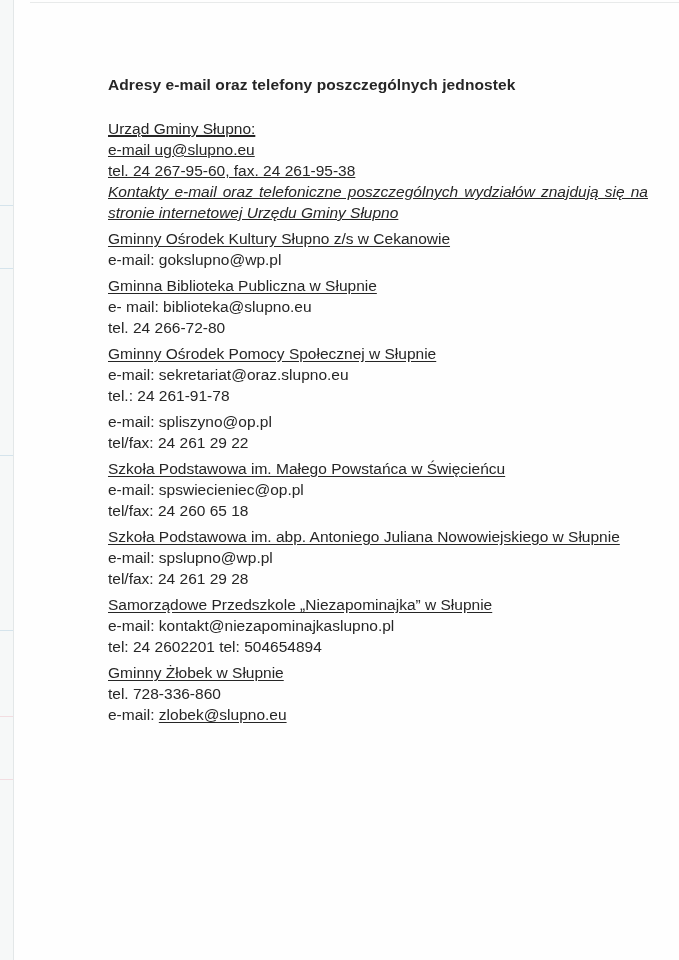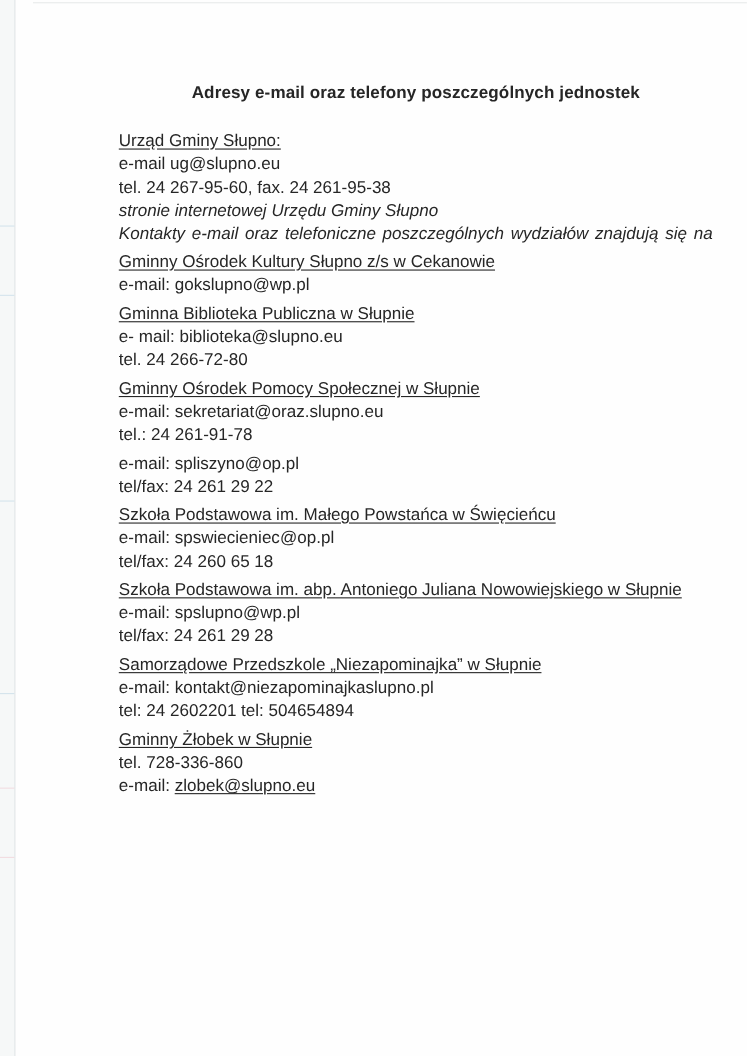--- a/index.html
+++ b/index.html
@@ -26,27 +26,27 @@
     position: absolute; left: 30px; right: 0; top: 2px; height: 1px;
     background: #e8eaea;
   }
 
   .content {
     position: absolute; left: 108px; top: 74px; width: 540px;
     font-size: 15.5px; line-height: 21px;
   }
   .title {
     font-weight: bold;
-    text-align: center;
+    text-align: left;
     margin: 0 0 23px 0;
     font-size: 15.5px;
     letter-spacing: .1px;
   }
   .block { margin-top: 5px; }
-  .block:first-child { margin-top: 0; }
+  .block:first-child { margin-top: 0; text-decoration: underline; }
   .heading {
     text-decoration: underline;
     text-underline-offset: 2px;
   }
   .line { white-space: pre-wrap; }
   .u { text-decoration: underline; text-underline-offset: 2px; }
   .note {
     font-style: italic;
   }
   .note.just { text-align: justify; text-align-last: justify; }
@@ -66,22 +66,22 @@
   <div class="top-edge"></div>
 
   <main class="content">
     <h1 class="title">Adresy e-mail oraz telefony poszczególnych jednostek</h1>
     <div id="sections">
   <section class="block">
     <div class="heading">Urząd Gminy Słupno:</div>
     <div class="lines">
             <div class="line">e-mail ug@slupno.eu</div>
             <div class="line">tel. 24 267-95-60, fax. 24 261-95-38</div>
+            <div class="note just">Kontakty e-mail oraz telefoniczne poszczególnych wydziałów znajdują się na</div>
             <div class="note">stronie internetowej Urzędu Gminy Słupno</div>
-            <div class="note just">Kontakty e-mail oraz telefoniczne poszczególnych wydziałów znajdują się na</div>
           </div>
   </section>
 
   <section class="block">
     <div class="heading">Gminny Ośrodek Kultury Słupno z/s w Cekanowie</div>
     <div class="lines">
             <div class="line">e-mail: gokslupno@wp.pl</div>
           </div>
   </section>
 

